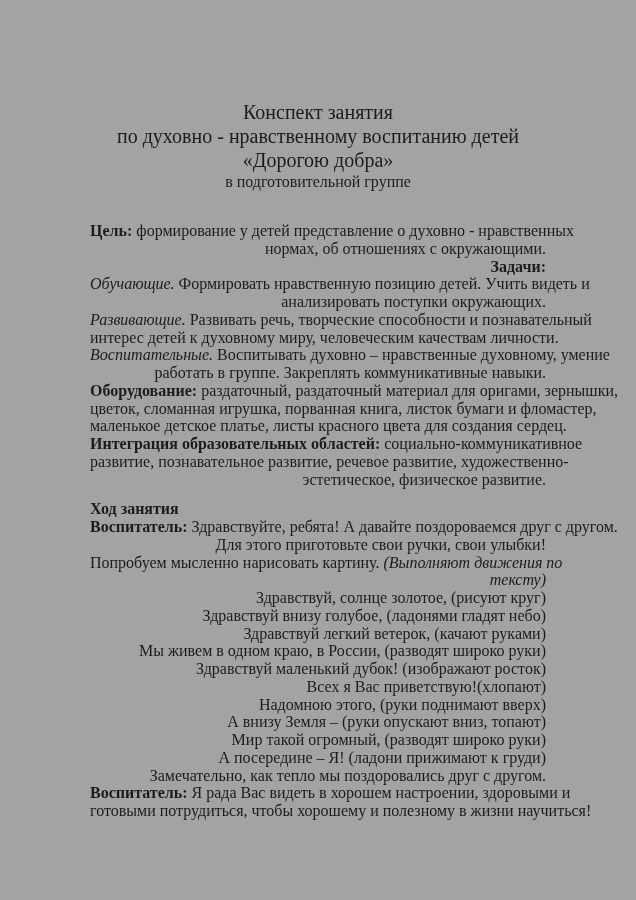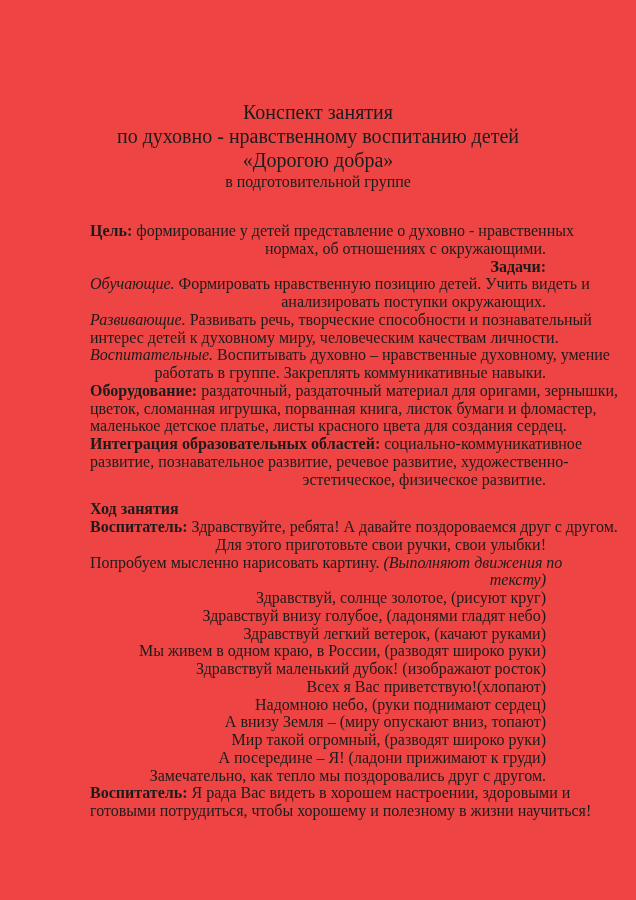--- a/index.html
+++ b/index.html
@@ -4,21 +4,21 @@
 <style>
   html, body {
     margin: 0;
     padding: 0;
     background: #ffffff;
   }
   .page {
     position: relative;
     width: 636px;
     height: 900px;
-    background: #ef4444;
+    background: #a3a3a3;
     overflow: hidden;
     font-family: "Liberation Serif", "DejaVu Serif", serif;
     color: #1c1c1c;
   }
   .title-block {
     position: absolute;
     top: 100px;
     left: 0;
     width: 636px;
     text-align: center;
@@ -88,21 +88,21 @@
       <div class="text-line"><span class="run-bold ">Воспитатель:</span><span class=""> Здравствуйте, ребята! А давайте поздороваемся друг с другом.</span></div>
       <div class="text-line"><span class="">Для этого приготовьте свои ручки, свои улыбки!</span></div>
       <div class="text-line"><span class="">Попробуем мысленно нарисовать картину. </span><span class="run-italic">(Выполняют движения по</span></div>
       <div class="text-line"><span class="run-italic">тексту)</span></div>
       <div class="text-line"><span class="">Здравствуй, солнце золотое, (рисуют круг)</span></div>
       <div class="text-line"><span class="">Здравствуй внизу голубое, (ладонями гладят небо)</span></div>
       <div class="text-line"><span class="">Здравствуй легкий ветерок, (качают руками)</span></div>
       <div class="text-line"><span class="">Мы живем в одном краю, в России, (разводят широко руки)</span></div>
       <div class="text-line"><span class="">Здравствуй маленький дубок! (изображают росток)</span></div>
       <div class="text-line"><span class="">Всех я Вас приветствую!(хлопают)</span></div>
-      <div class="text-line"><span class="">Надомною небо, (руки поднимают сердец)</span></div>
-      <div class="text-line"><span class="">А внизу Земля – (миру опускают вниз, топают)</span></div>
+      <div class="text-line"><span class="">Надомною этого, (руки поднимают вверх)</span></div>
+      <div class="text-line"><span class="">А внизу Земля – (руки опускают вниз, топают)</span></div>
       <div class="text-line"><span class="">Мир такой огромный, (разводят широко руки)</span></div>
       <div class="text-line"><span class="">А посередине – Я! (ладони прижимают к груди)</span></div>
       <div class="text-line"><span class="">Замечательно, как тепло мы поздоровались друг с другом.</span></div>
       <div class="text-line"><span class="run-bold ">Воспитатель:</span><span class=""> Я рада Вас видеть в хорошем настроении, здоровыми и</span></div>
       <div class="text-line"><span class="">готовыми потрудиться, чтобы хорошему и полезному в жизни научиться!</span></div>
     </div>
 </div>
 
 </body></html>

